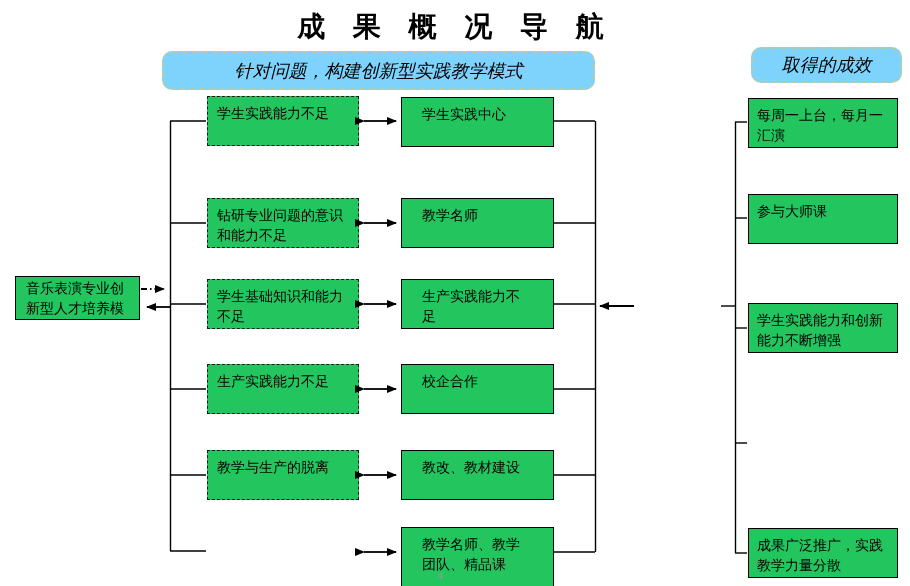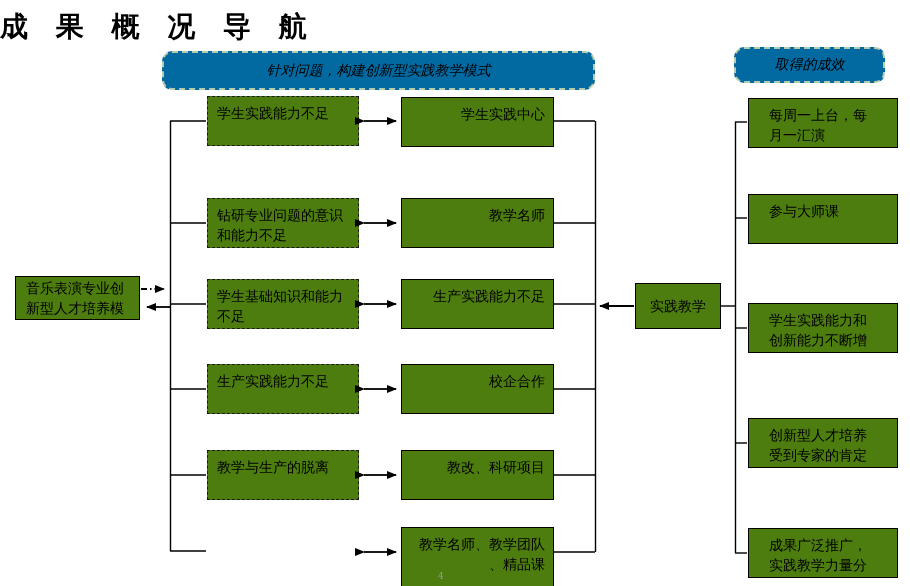--- a/index.html
+++ b/index.html
@@ -2,55 +2,55 @@
 <html><head>
 <meta charset="utf-8">
 <style>
   html,body { margin:0; padding:0; background:#ffffff; }
   .canvas {
     position:relative; width:910px; height:586px; background:#ffffff;
     font-family:"DejaVu Serif","Liberation Serif",serif; color:#000;
     overflow:hidden;
   }
   .page-title {
-    position:absolute; left:0; right:0; top:8px; text-align:left;
+    position:absolute; left:0; right:0; top:8px; text-align:center;
     font-size:28px; font-weight:bold; letter-spacing:9px;
   }
   .ghdr {
     position:absolute; box-sizing:border-box;
     border:2px dashed #b3ccae; border-radius:10px;
     display:flex; align-items:center; justify-content:center;
-    font-style:italic; font-size:14px; background:#0369a1;
+    font-style:italic; font-size:18px; background:#7dd3fc;
   }
   .ghdr-problems { left:162px; top:51px; width:433px; height:39px; }
-  .ghdr-achievements { left:734px; top:47px; width:151px; height:36px;text-align:right; }
+  .ghdr-achievements { left:751px; top:47px; width:151px; height:36px;text-align:right; }
   .node {
-    position:absolute; box-sizing:border-box; background:#4d7c0f;
+    position:absolute; box-sizing:border-box; background:#22c55e;
     font-size:14px; line-height:20px; overflow:hidden;
   }
   .root-box {
     left:15px; top:276px; width:125px; height:44px;
     border:1.5px solid #000; padding:1px 10px 0;
   }
   .pbox {
     left:207px; width:152px; height:50px;
     border:1.6px dashed #1a1a1a; padding:6px 9px 0;
   }
   .sbox {
     left:401px; width:153px; height:50px;
-    border:1.5px solid #000; padding:6px 8px 0; line-break:anywhere;text-align:right;
+    border:1.5px solid #000; padding:6px 20px 0; line-break:anywhere;
   }
   .hub-box {
     left:635px; top:283px; width:86px; height:46px;
     border:1.5px solid #000;
     display:flex; align-items:center; justify-content:center;
   }
   .obox {
     left:748px; width:150px; height:50px;
-    border:1.5px solid #000; padding:6px 20px 0;
+    border:1.5px solid #000; padding:6px 8px 0;
   }
   .wires { position:absolute; left:0; top:0; pointer-events:none; }
   .wires line { stroke:#000; stroke-width:1.4; }
   .wires line.arrow { stroke-width:1.8; }
   .wires line.dashdot { stroke-dasharray:6 3 1.5 3; }
   .stray-mark {
     position:absolute; left:438px; top:571px;
     font-size:9px; color:#9a9a9a;
   }
 </style>
@@ -73,31 +73,27 @@
   <div class="node pbox" style="top:96px">学生实践能力不足</div>
   <div class="node pbox" style="top:198px">钻研专业问题的意识和能力不足</div>
   <div class="node pbox" style="top:279px">学生基础知识和能力不足</div>
   <div class="node pbox" style="top:364px">生产实践能力不足</div>
   <div class="node pbox" style="top:450px">教学与生产的脱离</div>
 
   <div class="node sbox" style="top:97px">学生实践中心</div>
   <div class="node sbox" style="top:198px">教学名师</div>
   <div class="node sbox" style="top:279px">生产实践能力不足</div>
   <div class="node sbox" style="top:364px">校企合作</div>
-  <div class="node sbox" style="top:450px">教改、科研项目</div>
+  <div class="node sbox" style="top:450px">教改、教材建设</div>
   <div class="node sbox" style="top:527px;height:68px">教学名师、教学团队、精品课</div>
 
-  <div class="node hub-box">
-    <span>实践教学</span>
-  </div>
 
   <div class="node obox" style="top:98px">每周一上台，每月一汇演</div>
   <div class="node obox" style="top:303px">学生实践能力和创新能力不断增强</div>
   <div class="node obox" style="top:194px">参与大师课</div>
-  <div class="node obox" style="top:418px">创新型人才培养受到专家的肯定</div>
   <div class="node obox" style="top:528px">成果广泛推广，实践教学力量分散</div>
 
   <div class="stray-mark">4</div>
 
   <svg class="wires" width="910" height="586" viewBox="0 0 910 586">
     <defs>
       <marker id="ah" markerWidth="10" markerHeight="8" refX="9" refY="4" orient="auto" markerUnits="userSpaceOnUse">
         <path d="M0,0 L10,4 L0,8 z" fill="#000"></path>
       </marker>
     </defs>

